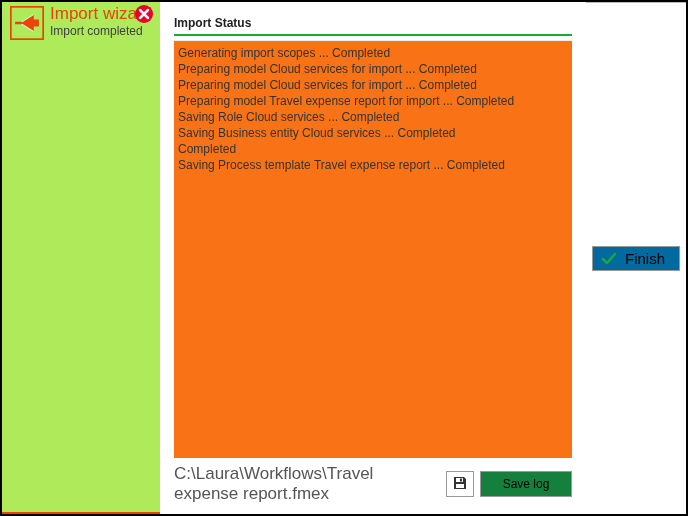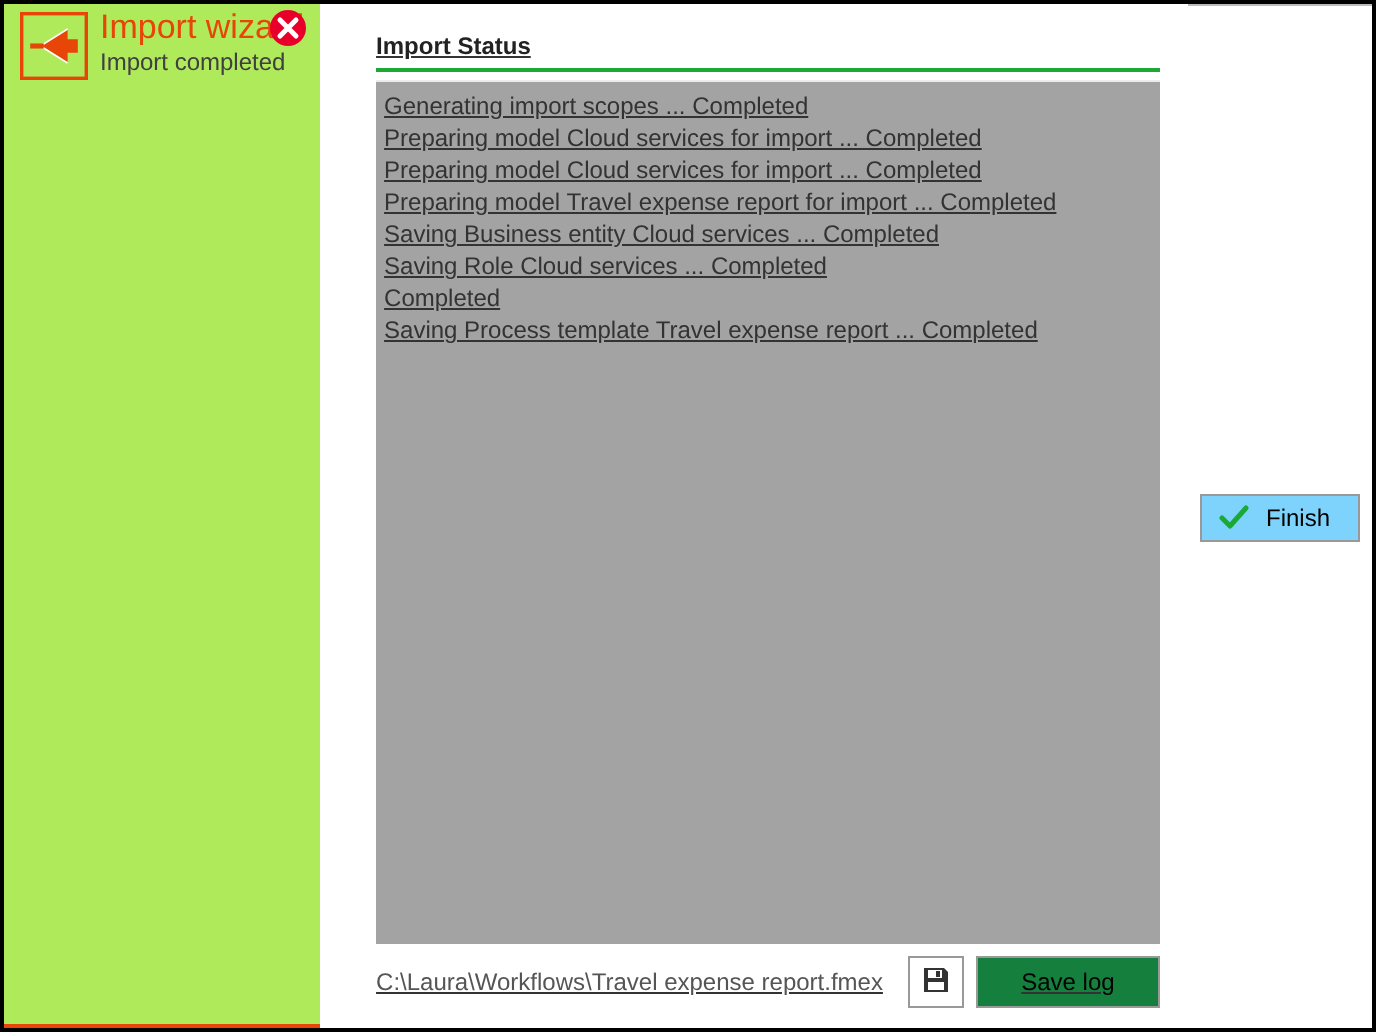--- a/index.html
+++ b/index.html
@@ -49,57 +49,56 @@
   .close-btn {
     position: absolute;
     right: 6px;
     top: 2px;
     width: 20px;
     height: 20px;
     cursor: pointer;
   }
   .body {
     flex: 1;
-    padding: 14px 14px 10px 28px;
+    padding: 14px 14px 10px 14px;
     display: flex;
     flex-direction: column;
     min-height: 0;
-    text-decoration: underline;
   }
   .section-title {
     font-weight: 700;
     font-size: 12px;
     color: #222;
     margin-bottom: 4px;
   }
   .divider {
     height: 2px;
     background: #1aa934;
     margin-bottom: 4px;
   }
   .log-area {
     flex: 1;
-    background: #a3a3a3;
+    background: #f97316;
     border-top: 1px solid #ececec;
     padding: 4px 4px;
     overflow: auto;
     font-size: 12px;
     line-height: 16px;
     color: #333;
   }
   .log-line { white-space: nowrap; }
   .path-row {
     display: flex;
     align-items: center;
     gap: 6px;
     margin-top: 6px;
   }
   .path-text {
     flex: 1;
-    font-size: 12px;
+    font-size: 17px;
     color: #555;
   }
   .icon-btn {
     width: 28px;
     height: 26px;
     border: 1px solid #999;
     background: #fff;
     display: flex;
     align-items: center;
     justify-content: center;
@@ -120,23 +119,23 @@
     display: flex;
     justify-content: flex-end;
     align-items: center;
     background: #fff;
   }
   .finish-btn {
     display: flex;
     align-items: center;
     gap: 8px;
     border: 1px solid #999;
-    background: #7dd3fc;
+    background: #0369a1;
     padding: 3px 14px 3px 8px;
-    font-size: 12px;
+    font-size: 15px;
     cursor: pointer;
     font-family: inherit;
   }
   .check-icon { width: 16px; height: 16px; }
 </style>
 </head>
 <body>
 
 <div class="window">
 
@@ -163,22 +162,22 @@
 
   <div class="body">
     <div class="section-title">Import Status</div>
     <div class="divider"></div>
 
     <div class="log-area" id="log-area">
         <div class="log-line">Generating import scopes ... Completed</div>
         <div class="log-line">Preparing model Cloud services for import ... Completed</div>
         <div class="log-line">Preparing model Cloud services for import ... Completed</div>
         <div class="log-line">Preparing model Travel expense report for import ... Completed</div>
+        <div class="log-line">Saving Role Cloud services ... Completed</div>
         <div class="log-line">Saving Business entity Cloud services ... Completed</div>
-        <div class="log-line">Saving Role Cloud services ... Completed</div>
         <div class="log-line"> Completed</div>
         <div class="log-line">Saving Process template Travel expense report ... Completed</div>
       </div>
 
     <div class="path-row">
       <div class="path-text">C:\Laura\Workflows\Travel expense report.fmex</div>
       <div class="icon-btn">
         <span>
           <svg viewBox="0 0 16 16" width="16" height="16">
             <path d="M2 2 H12 L14 4 V14 H2 Z" fill="#333"></path>

